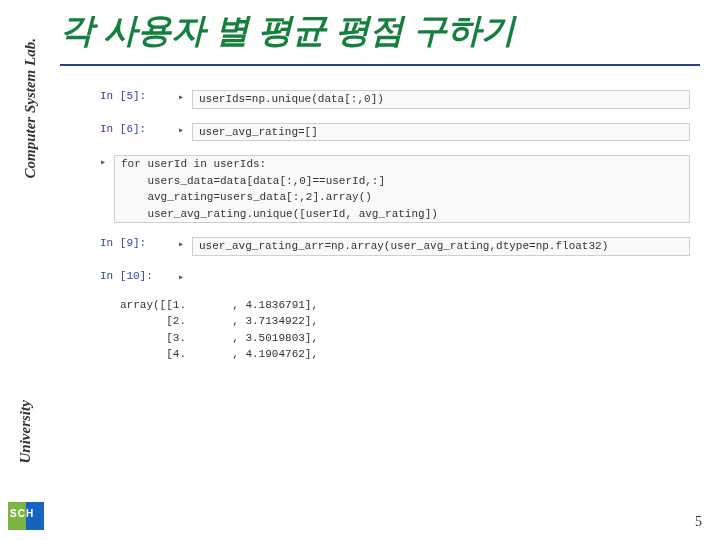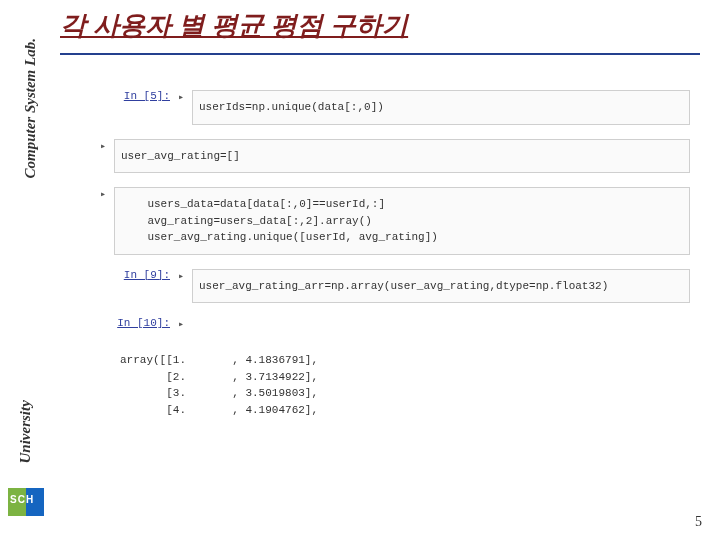--- a/index.html
+++ b/index.html
@@ -56,21 +56,21 @@
     width: 90px;
     font-style: italic;
     font-weight: bold;
     font-size: 15px;
     font-family: "Times New Roman", serif;
     color: #333;
   }
   .logo-block {
     position: absolute;
     left: 8px;
-    bottom: 24px;
+    bottom: 10px;
     width: 38px;
     height: 28px;
     margin-top: 31px;
   }
   .logo-green {
     width: 18px;
     height: 28px;
     background: #7cb342;
     display: inline-block;
   }
@@ -90,26 +90,25 @@
     font-size: 10px;
     letter-spacing: 1px;
   }
   .title-area {
     position: absolute;
     left: 60px;
     top: 8px;
     right: 10px;
   }
   .title {
-    font-size: 26px;
+    font-size: 34px;
     font-weight: bold;
     font-style: italic;
-    color: #7f1d1d;
+    color: #15803d;
     font-family: "Malgun Gothic", sans-serif;
-    text-decoration: underline;
   }
   .title-underline {
     height: 2px;
     background: #24408e;
     margin-top: 10px;
     width: 640px;
   }
   .notebook {
     position: absolute;
     left: 100px;
@@ -118,39 +117,37 @@
     font-family: "Courier New", monospace;
     font-size: 11px;
     color: #333;
   }
   .cell {
     display: flex;
     margin-bottom: 14px;
   }
   .prompt {
     width: 70px;
-    text-align: right;
     padding-right: 8px;
     color: #303f9f;
     flex-shrink: 0;
-    text-decoration: underline;
   }
   .prompt.out {
     color: #d32f2f;
   }
   .run-btn {
     width: 14px;
     flex-shrink: 0;
     color: #555;
     font-size: 10px;
     padding-top: 1px;
   }
   .code-box {
     border: 1px solid #cfcfcf;
-    padding: 8px 6px;
+    padding: 0 6px;
     flex: 1;
     line-height: 1.5;
     background: #fafafa;
   }
   .code-box.noborder {
     border: none;
     background: transparent;
   }
   .code-line {
     white-space: pre;
@@ -187,28 +184,30 @@
 
 <div class="notebook" id="notebook">
     <div class="cell">
       <div class="prompt">In [5]:</div>
       <div class="run-btn">▸</div>
       <div class="code-box">
         <div class="code-line">userIds=np.unique(data[:,0])</div>
       </div>
     </div>
     <div class="cell">
+      <div class="prompt">In [6]:</div>
       <div class="run-btn">▸</div>
       <div class="code-box">
         <div class="code-line">user_avg_rating=[]</div>
       </div>
     </div>
     <div class="cell">
       <div class="run-btn">▸</div>
       <div class="code-box">
+        <div class="code-line">for userId in userIds:</div>
         <div class="code-line">    users_data=data[data[:,0]==userId,:]</div>
         <div class="code-line">    avg_rating=users_data[:,2].array()</div>
         <div class="code-line">    user_avg_rating.unique([userId, avg_rating])</div>
       </div>
     </div>
     <div class="cell">
       <div class="prompt">In [9]:</div>
       <div class="run-btn">▸</div>
       <div class="code-box">
         <div class="code-line">user_avg_rating_arr=np.array(user_avg_rating,dtype=np.float32)</div>

